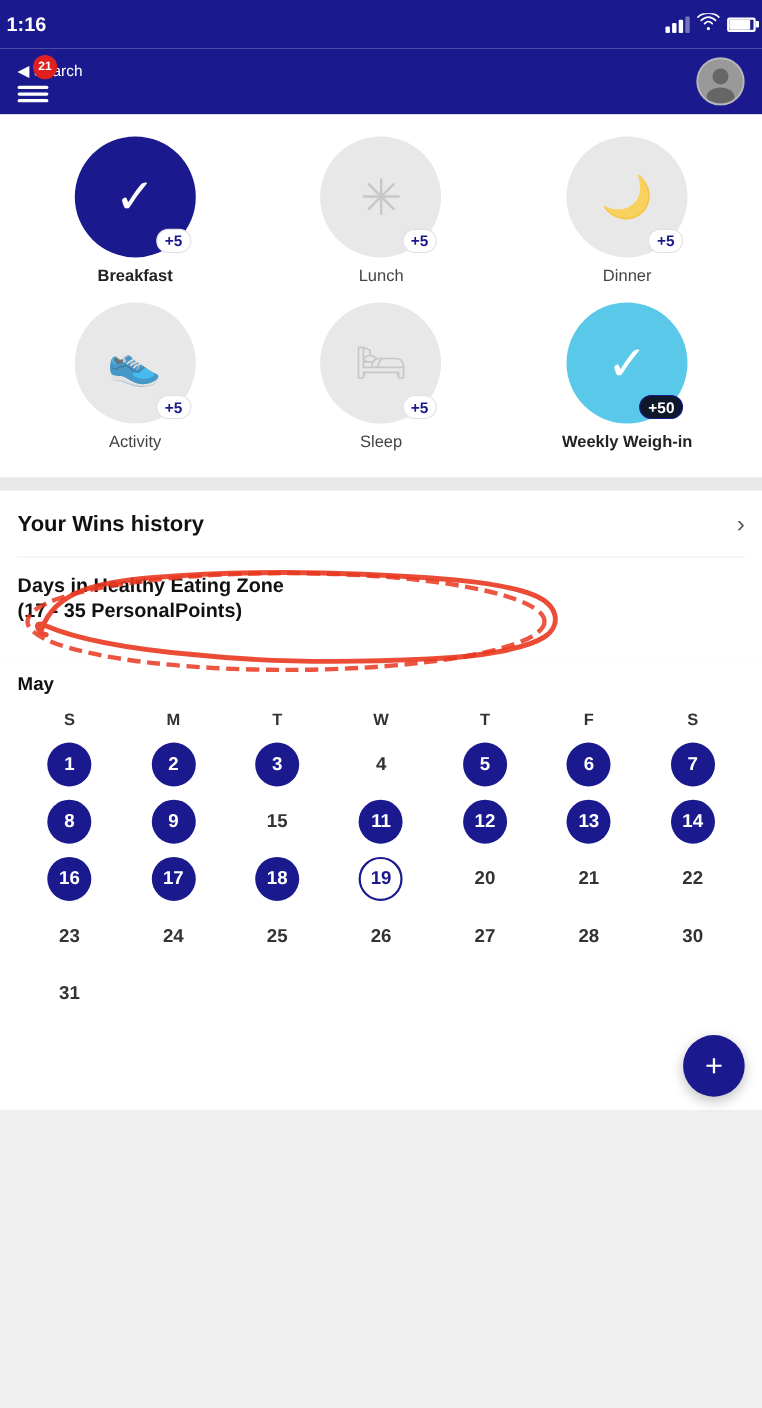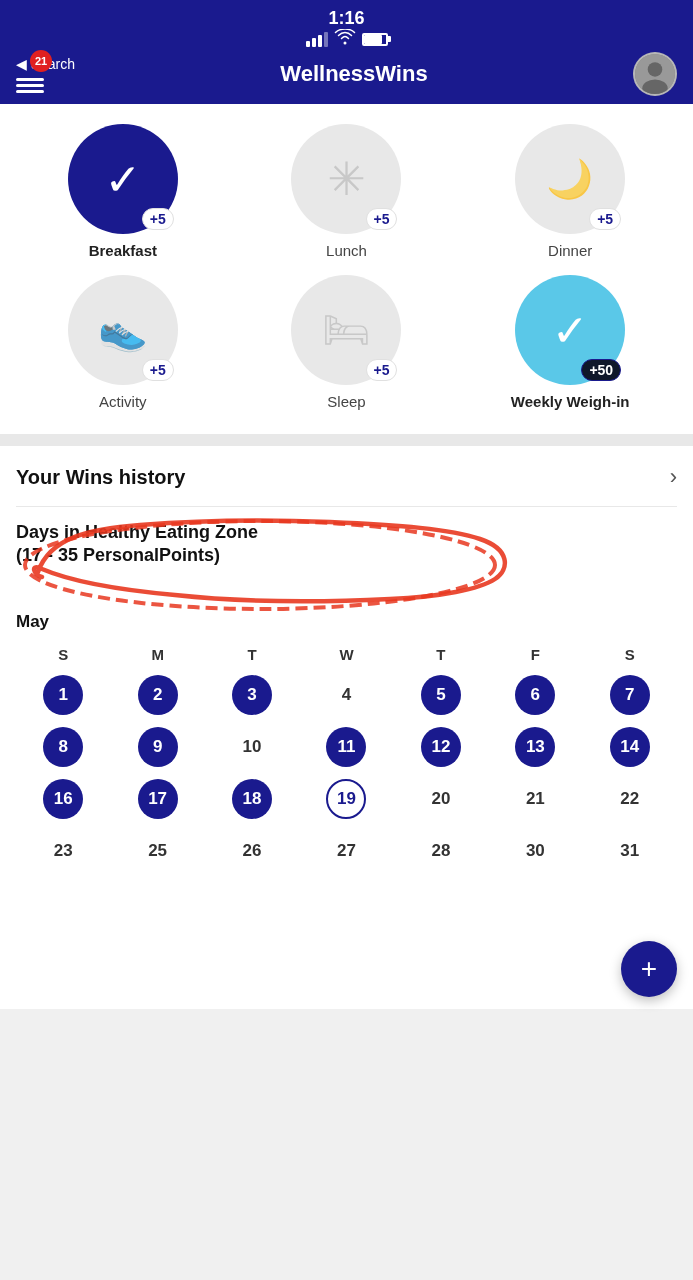--- a/index.html
+++ b/index.html
@@ -14,21 +14,20 @@
 
     
     .status-bar {
       background: #1a1a8e;
       color: white;
       display: flex;
       justify-content: space-between;
       align-items: center;
       padding: 8px 6px;
       height: 44px;
-      flex-direction: column;
     }
     .status-time {
       font-size: 18px;
       font-weight: 600;
       color: white;
     }
     .status-icons {
       display: flex;
       align-items: center;
       gap: 6px;
@@ -382,21 +381,20 @@
     <div class="nav-back">
       <span>◀ Search</span>
     </div>
     <div class="nav-menu-icon">
       <span></span>
       <span></span>
       <span></span>
     </div>
     <div class="badge">21</div>
   </div>
-  <div class="nav-title">WellnessWins</div>
   <div class="nav-avatar">
     <svg viewBox="0 0 44 44" xmlns="http://www.w3.org/2000/svg">
       <circle cx="22" cy="22" r="22" fill="#999"></circle>
       <circle cx="22" cy="17" r="8" fill="#666"></circle>
       <ellipse cx="22" cy="38" rx="14" ry="10" fill="#666"></ellipse>
     </svg>
   </div>
 </div>
 
 <div class="habits-section">
@@ -535,21 +533,21 @@
         <div class="cal-day-inner solid">7</div>
       </div>
 
     <div class="cal-day">
         <div class="cal-day-inner solid">8</div>
       </div>
     <div class="cal-day">
         <div class="cal-day-inner solid">9</div>
       </div>
     <div class="cal-day">
-        <div class="cal-day-inner plain">10</div>
+        <div class="cal-day-inner plain">15</div>
       </div>
     <div class="cal-day">
         <div class="cal-day-inner solid">11</div>
       </div>
     <div class="cal-day">
         <div class="cal-day-inner solid">12</div>
       </div>
     <div class="cal-day">
         <div class="cal-day-inner solid">13</div>
       </div>
@@ -574,20 +572,23 @@
       </div>
     <div class="cal-day">
         <div class="cal-day-inner plain">21</div>
       </div>
 
     <div class="cal-day">
         <div class="cal-day-inner plain">22</div>
       </div>
     <div class="cal-day">
         <div class="cal-day-inner plain">23</div>
+      </div>
+    <div class="cal-day">
+        <div class="cal-day-inner plain">24</div>
       </div>
     <div class="cal-day">
         <div class="cal-day-inner plain">25</div>
       </div>
     <div class="cal-day">
         <div class="cal-day-inner plain">26</div>
       </div>
     <div class="cal-day">
         <div class="cal-day-inner plain">27</div>
       </div>

